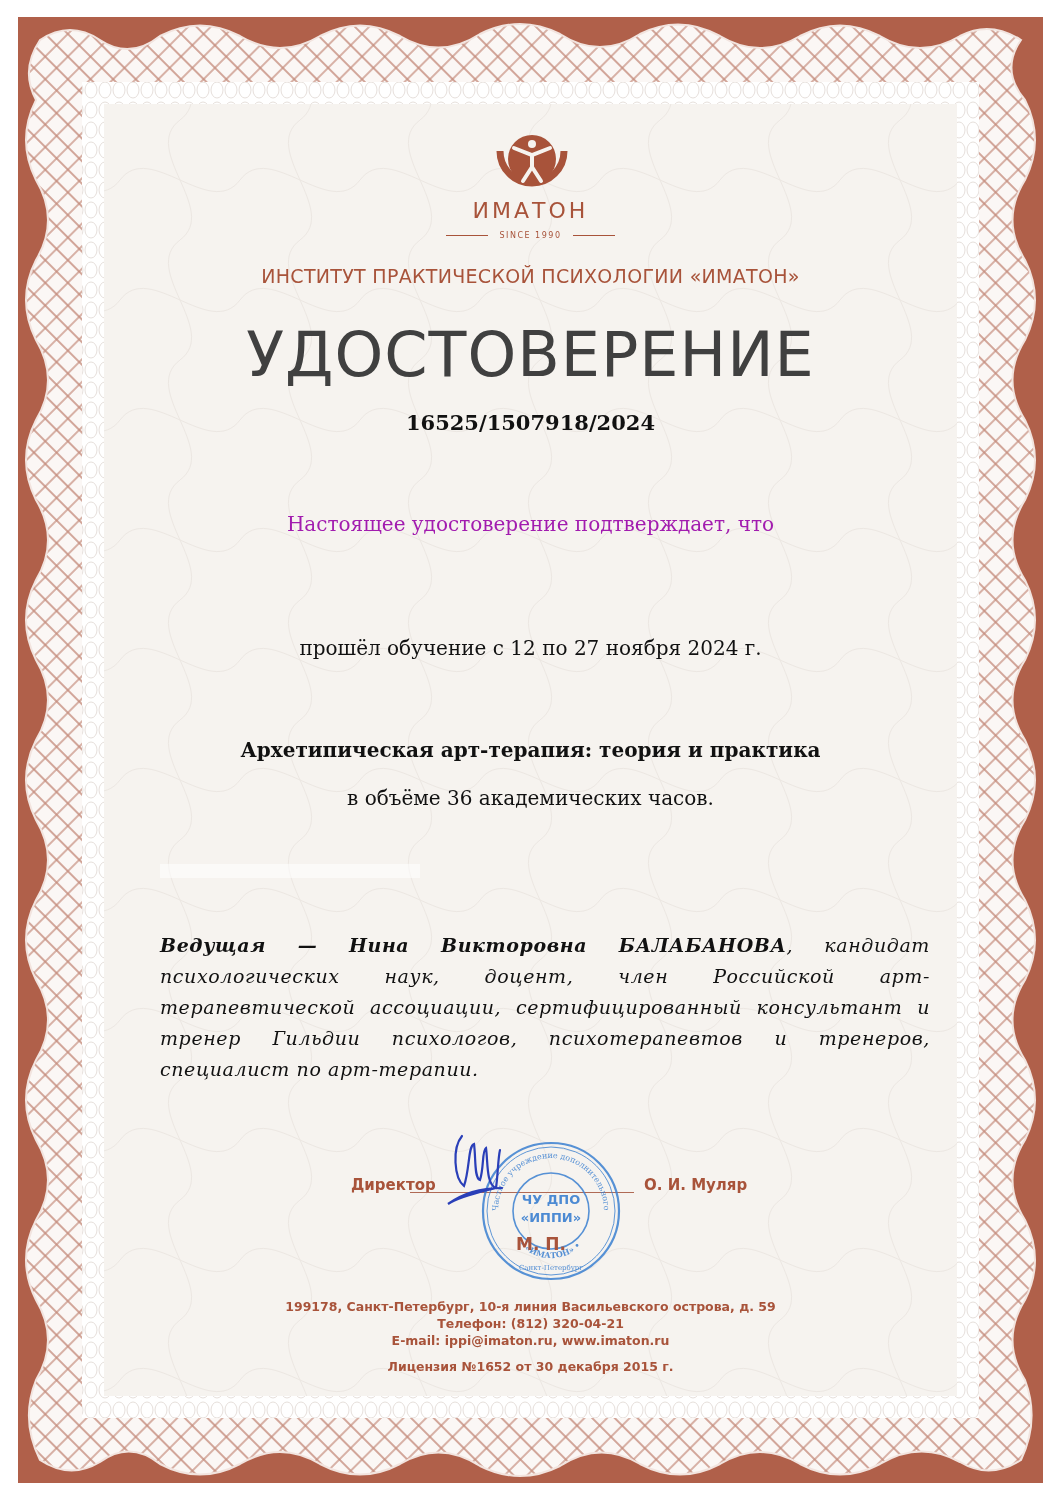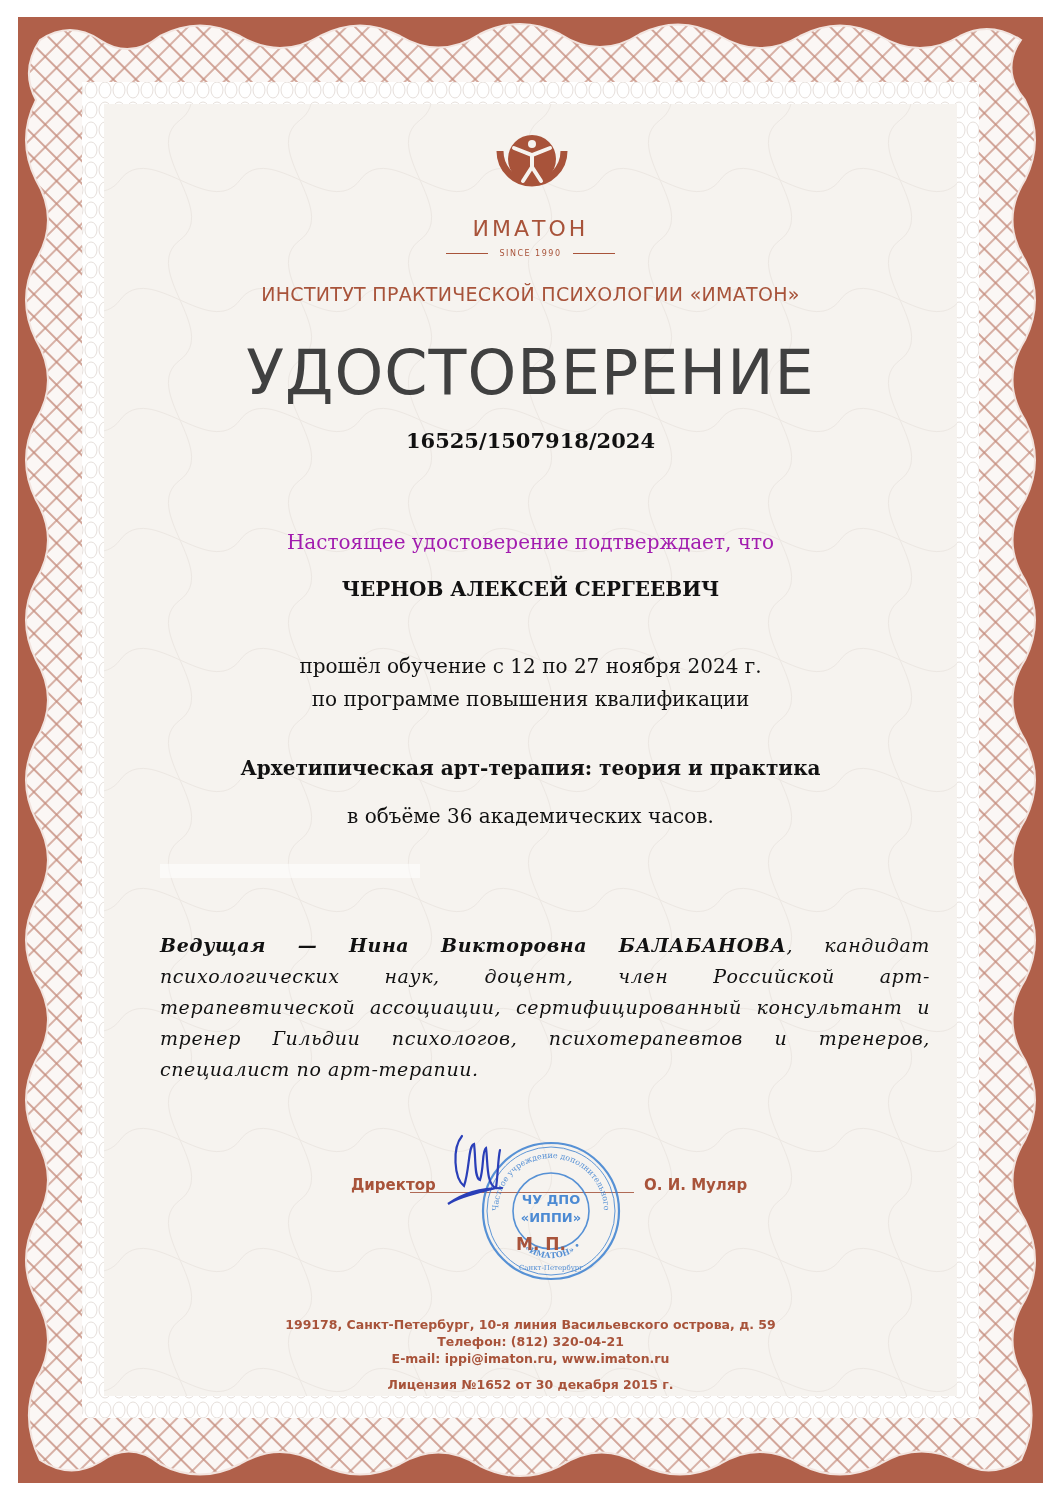--- a/index.html
+++ b/index.html
@@ -1,19 +1,19 @@
 <!DOCTYPE html>
 <html><head>
 <meta charset="utf-8">
 <style>
   html, body { margin:0; padding:0; }
   body { width:1061px; height:1500px; background:#ffffff; position:relative; overflow:hidden; }
   .sheet { position:absolute; left:0; top:0; width:1061px; height:1500px; }
   .frame-svg { position:absolute; left:0; top:0; width:1061px; height:1500px; }
-  .abs { position:absolute; left:0; width:1061px; text-align:center;margin-top:18px; }
+  .abs { position:absolute; left:0; width:1061px; text-align:center; }
   .sans { font-family:"DejaVu Sans", "Liberation Sans", sans-serif; }
   .serif { font-family:"DejaVu Serif", "Liberation Serif", serif;text-align:center; }
   .logo-word { top:198px; font-size:22px; letter-spacing:3px; color:#a8533a; }
   .since { top:231px; font-size:8px; letter-spacing:1.5px; color:#a8533a; }
   .since::before, .since::after { content:""; display:inline-block; width:42px; height:1px; background:#a8533a; vertical-align:middle; margin:0 12px; }
   .institute { top:265px; font-size:19px; letter-spacing:0.3px; color:#a8533a; }
   .title { top:318px; font-size:62px; letter-spacing:1px; color:#404040; font-weight:normal; }
   .number { top:410px; font-size:21px; font-weight:bold; color:#111; }
   .confirms { top:512px; font-size:20px; color:#a21caf; }
   .fullname { top:559px; font-size:20px; font-weight:bold; color:#111; }
@@ -81,24 +81,22 @@
   </svg>
 
   <div class="abs sans logo-word">ИМАТОН</div>
   <div class="abs sans since">SINCE 1990</div>
 
   <div class="abs sans institute">ИНСТИТУТ ПРАКТИЧЕСКОЙ ПСИХОЛОГИИ «ИМАТОН»</div>
   <div class="abs sans title">УДОСТОВЕРЕНИЕ</div>
   <div class="abs serif number">16525/1507918/2024</div>
 
   <div class="abs serif confirms">Настоящее удостоверение подтверждает, что</div>
-  <div class="abs serif fullname">ЧЕРНОВ АЛЕКСЕЙ СЕРГЕЕВИЧ</div>
   <div class="abs serif period">
     <div>прошёл обучение с 12 по 27 ноября 2024 г.</div>
-    <div>по программе повышения квалификации</div>
   </div>
   <div class="abs serif program">Архетипическая арт-терапия: теория и практика</div>
   <div class="abs serif hours">в объёме 36 академических часов.</div>
 
   <div class="ghost"></div>
 
   <div class="lecturer serif"><b>Ведущая — Нина Викторовна БАЛАБАНОВА</b><span>, кандидат психологических наук, доцент, член Российской арт-терапевтической ассоциации, сертифицированный консультант и тренер Гильдии психологов, психотерапевтов и тренеров, специалист по арт-терапии.</span></div>
 
   <div class="director-label sans">Директор</div>
   <div class="sig-line"></div>

